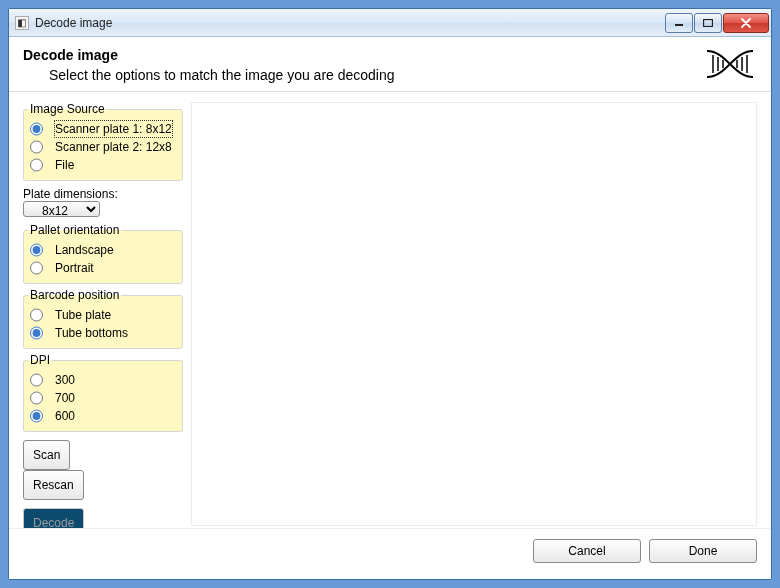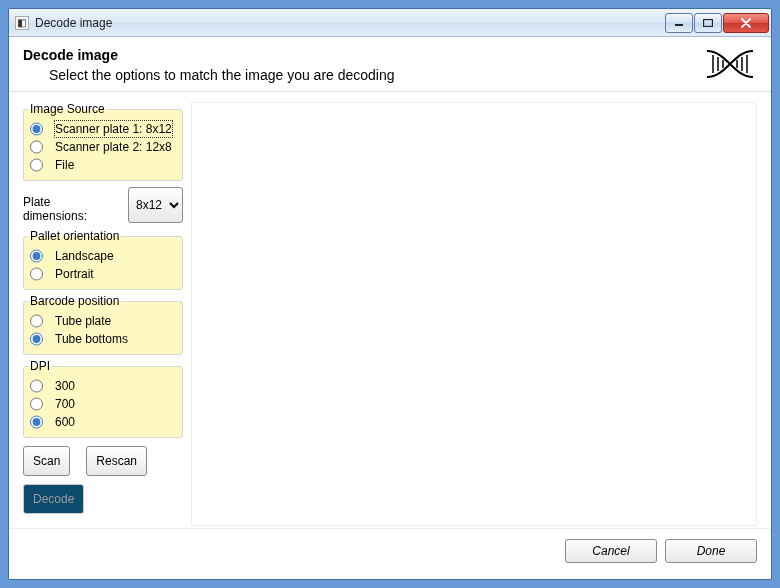--- a/index.html
+++ b/index.html
@@ -135,62 +135,63 @@
       margin: 0;
       accent-color: #3b7acc;
     }
     .radio-row label { cursor: default; }
     .dotted-sel {
       outline: 1px dotted #333;
       outline-offset: 0;
     }
     .row-inline {
       display: flex;
-      align-items: flex-end;
-      gap: 16px;
+      align-items: flex-start;
+      gap: 0;
       margin: 2px 0;
+      flex-direction: column;
     }
     .btn {
       border: 1px solid #8a8a8a;
       background: linear-gradient(to bottom,#fefefe,#e8e8e8);
       border-radius: 3px;
       padding: 7px 9px;
       font-size: 12px;
       font-family: inherit;
       color: #000;
     }
     .btn[disabled] {
       color: #9b9b9b;
       border-color: #c8c8c8;
       background: #0c4a6e;
     }
     .select {
       border: 1px solid #8a8a8a;
       background: linear-gradient(to bottom,#fefefe,#e8e8e8);
       border-radius: 3px;
-      padding: 1px 3px;
+      padding: 1px 14px;
       font-size: 12px;
       font-family: inherit;
-      height: 36px;
+      height: 16px;
     }
     .preview {
       flex: 1;
       border: 1px solid #ededed;
       background: #fff;
     }
     
     .footer {
       padding: 10px 14px 16px 14px;
       border-top: 1px solid #eee;
       background: #fff;
       display: flex;
       justify-content: flex-end;
       gap: 8px;
     }
-    .footer .btn { width: 92px; padding: 4px 9px; font-style: italic; }
+    .footer .btn { width: 108px; padding: 4px 9px; }
   </style>
 </head>
 <body>
 
 <div class="window-frame">
 
   <div class="title-bar">
     <span class="title-icon">◧</span>
     <span class="title-text">Decode image</span>
     <div class="win-btn win-min">

